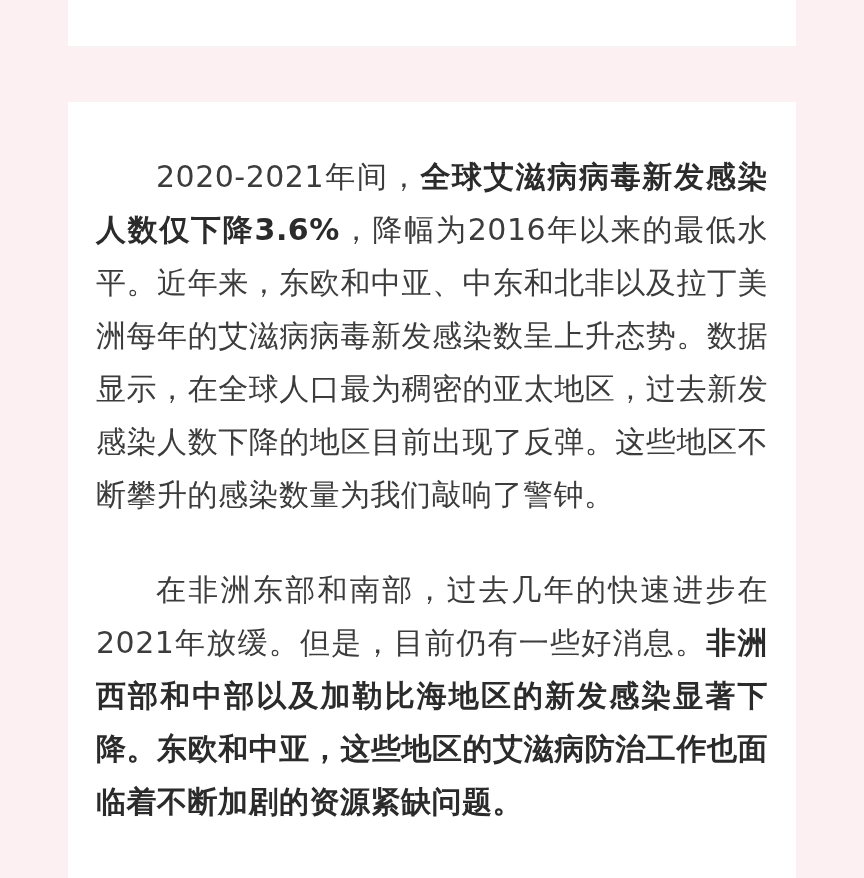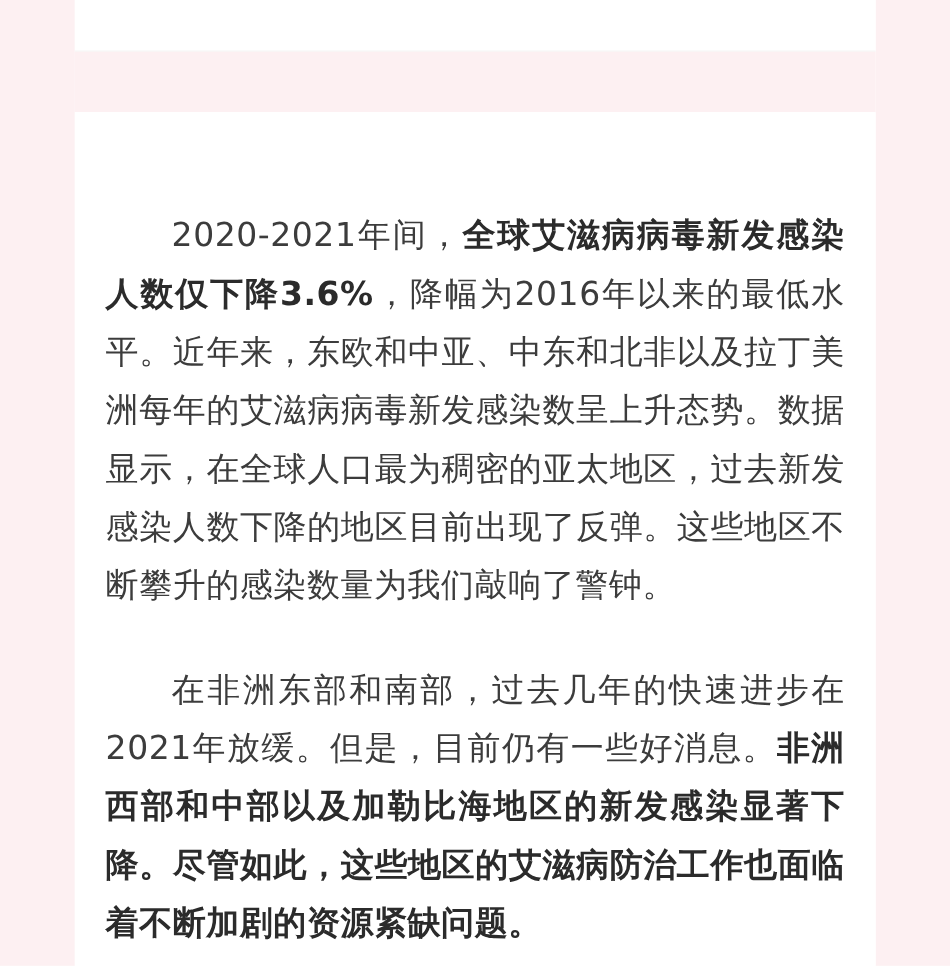--- a/index.html
+++ b/index.html
@@ -54,21 +54,21 @@
     left: 68px;
     top: 102px;
     width: 728px;
     height: 776px;
     background: #ffffff;
     box-sizing: border-box;
     padding: 0 0 0 0;
   }
 
   .article {
-    padding: 86px 28px 0 28px;
+    padding: 48px 28px 0 28px;
     box-sizing: border-box;
   }
 
   p.para {
     margin: 0 0 42px 0;
     font-size: 30px;
     line-height: 53px;
     color: #3c3c3c;
     text-align: justify;
     text-indent: 2em;
@@ -94,19 +94,19 @@
   <div class="top-strip-fill"></div>
 
   <div class="content">
     <div class="article">
 
       <p class="para">
         <span>2020-2021年间，</span><span class="bold">全球艾滋病病毒新发感染人数仅下降3.6%</span><span>，降幅为2016年以来的最低水平。近年来，东欧和中亚、中东和北非以及拉丁美洲每年的艾滋病病毒新发感染数呈上升态势。数据显示，在全球人口最为稠密的亚太地区，过去新发感染人数下降的地区目前出现了反弹。这些地区不断攀升的感染数量为我们敲响了警钟。</span>
       </p>
 
       <p class="para">
-        <span>在非洲东部和南部，过去几年的快速进步在2021年放缓。但是，目前仍有一些好消息。</span><span class="bold">非洲西部和中部以及加勒比海地区的新发感染显著下降。尽管如此，这些地区的艾滋病防治工作也面临着不断加剧的资源紧缺问题。</span>
+        <span>在非洲东部和南部，过去几年的快速进步在2021年放缓。但是，目前仍有一些好消息。</span><span class="bold">非洲西部和中部以及加勒比海地区的新发感染显著下降。东欧和中亚，这些地区的艾滋病防治工作也面临着不断加剧的资源紧缺问题。</span>
       </p>
 
     </div>
   </div>
 
 </div>
 
 </body></html>

